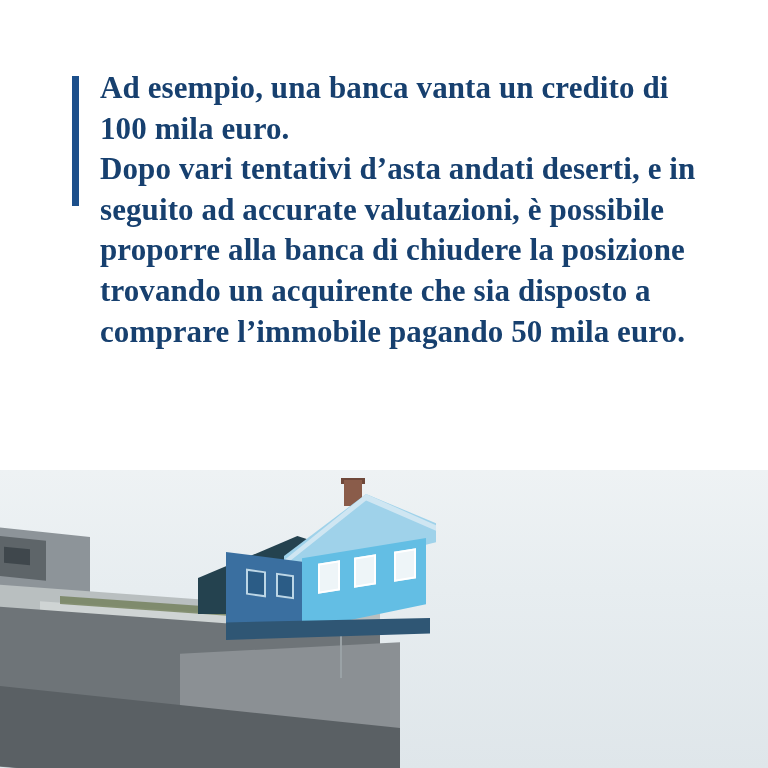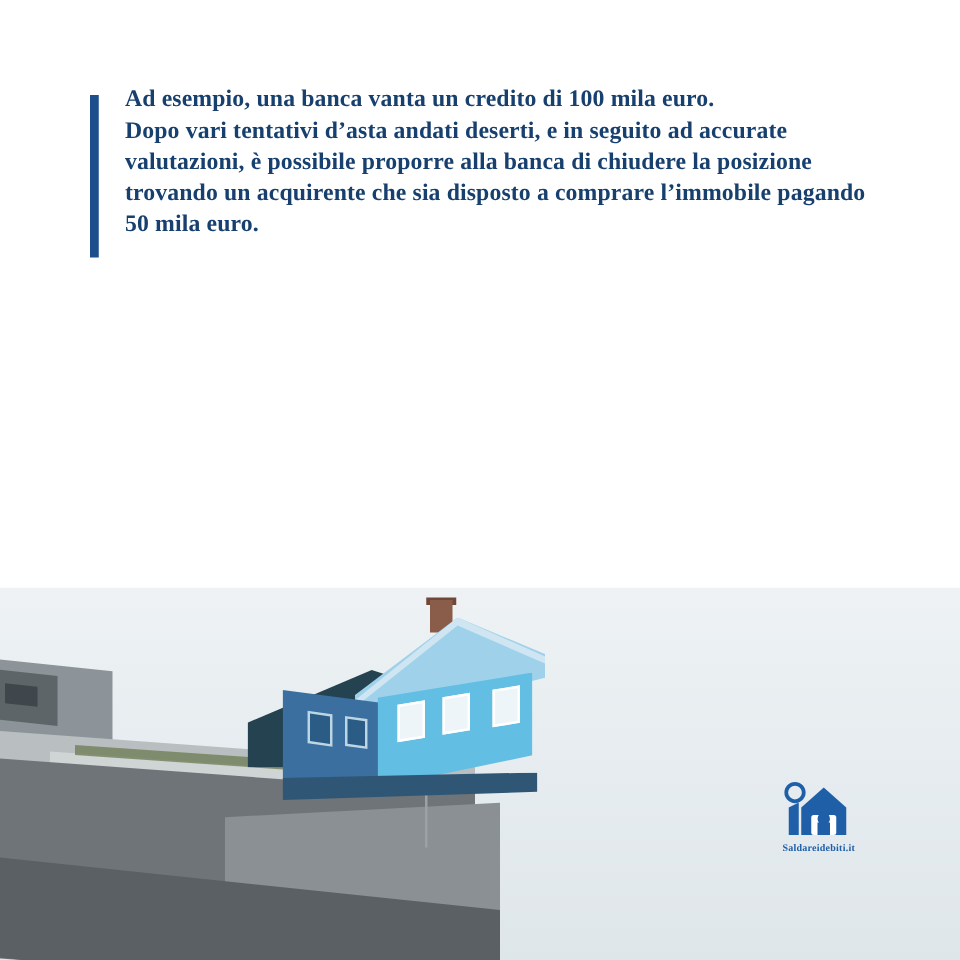--- a/index.html
+++ b/index.html
@@ -34,21 +34,21 @@
     top: 8px;
     width: 7px;
     height: 130px;
     background: #1c4f8b;
   }
   .quote-text {
     margin-left: 28px;
     color: #17406f;
     font-family: "Liberation Serif", serif;
     font-weight: bold;
-    font-size: 19px;
+    font-size: 31px;
     line-height: 1.31;
     letter-spacing: 0.1px;
   }
   .para {
     margin: 0;
     white-space: pre-line;
   }
   .para.second {
     margin-top: 26px;
   }
@@ -312,27 +312,14 @@
       <div class="wall-front"></div>
       <div class="win w1"></div>
       <div class="win w2"></div>
       <div class="win w3"></div>
       <div class="win w4"></div>
       <div class="win w5"></div>
       <div class="house-base"></div>
     </div>
   </div>
 
-  <div class="logo">
-    <div class="logo-mark">
-      <svg width="60" height="50" viewBox="0 0 60 50" xmlns="http://www.w3.org/2000/svg">
-        <path d="M6 24 L6 46 L14 46 L14 20 Z" fill="#1f5fa8"></path>
-        <circle cx="11" cy="12" r="7" fill="none" stroke="#1f5fa8" stroke-width="3"></circle>
-        <path d="M16 24 L34 8 L52 24 L52 46 L16 46 Z" fill="#1f5fa8"></path>
-        <rect x="24" y="30" width="20" height="16" rx="2" fill="#ffffff"></rect>
-        <circle cx="34" cy="33" r="5" fill="#1f5fa8"></circle>
-        <rect x="29" y="36" width="10" height="10" fill="#1f5fa8"></rect>
-      </svg>
-    </div>
-    <div class="logo-caption">Saldareidebiti.it</div>
-  </div>
 
 </div>
 
 </body></html>

